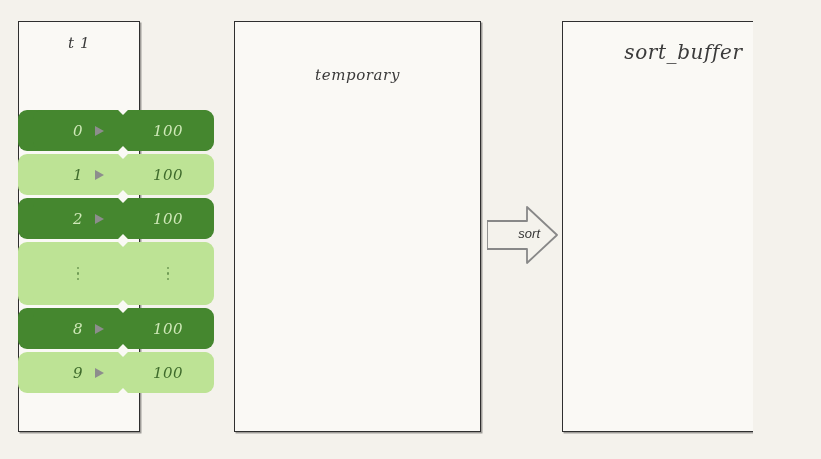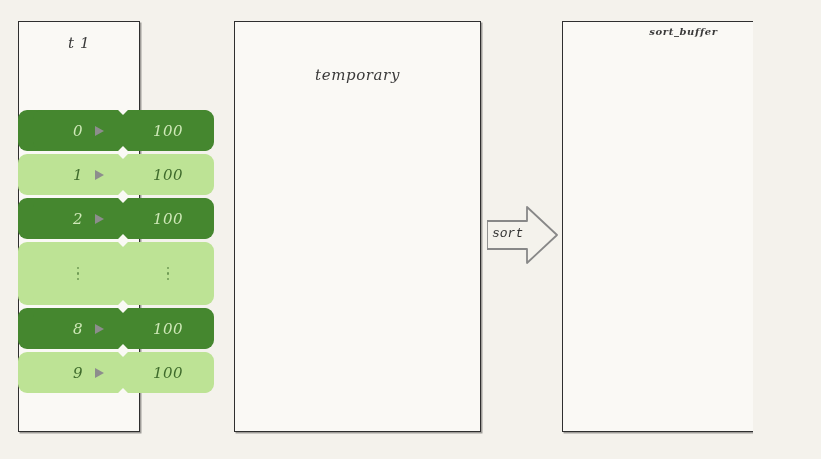--- a/index.html
+++ b/index.html
@@ -36,21 +36,21 @@
     color: #3a3a3a;
     font-family: "DejaVu Serif", serif;
     font-style: italic;
     font-size: 15px;
     letter-spacing: 0.6px;
     white-space: pre;
     line-height: 1.45;
   }
   #title-t1      { top: 33px; }
   #title-temp    { top: 21px; }
-  #title-sortbuf { top: 25px; font-size: 10px; font-weight: bold; }
+  #title-sortbuf { top: 38px; font-size: 20px; }
 
   
   .rows {
     position: absolute;
     left: 0;
     width: 100%;
   }
   .row {
     position: relative;
     display: flex;
@@ -138,22 +138,22 @@
     top: 203px;
     width: 72px;
     height: 64px;
   }
   #sort-arrow svg { display: block; }
   #sort-label {
     position: absolute;
     left: 492px;
     top: 226px;
     width: 48px;
-    text-align: left;
-    font-family: Liberation Mono, monospace;
+    text-align: right;
+    font-family: Liberation Sans, sans-serif;
     font-style: italic;
     font-size: 13px;
     color: #333;
   }
 </style>
 </head>
 <body>
 
 <div id="canvas">
 

